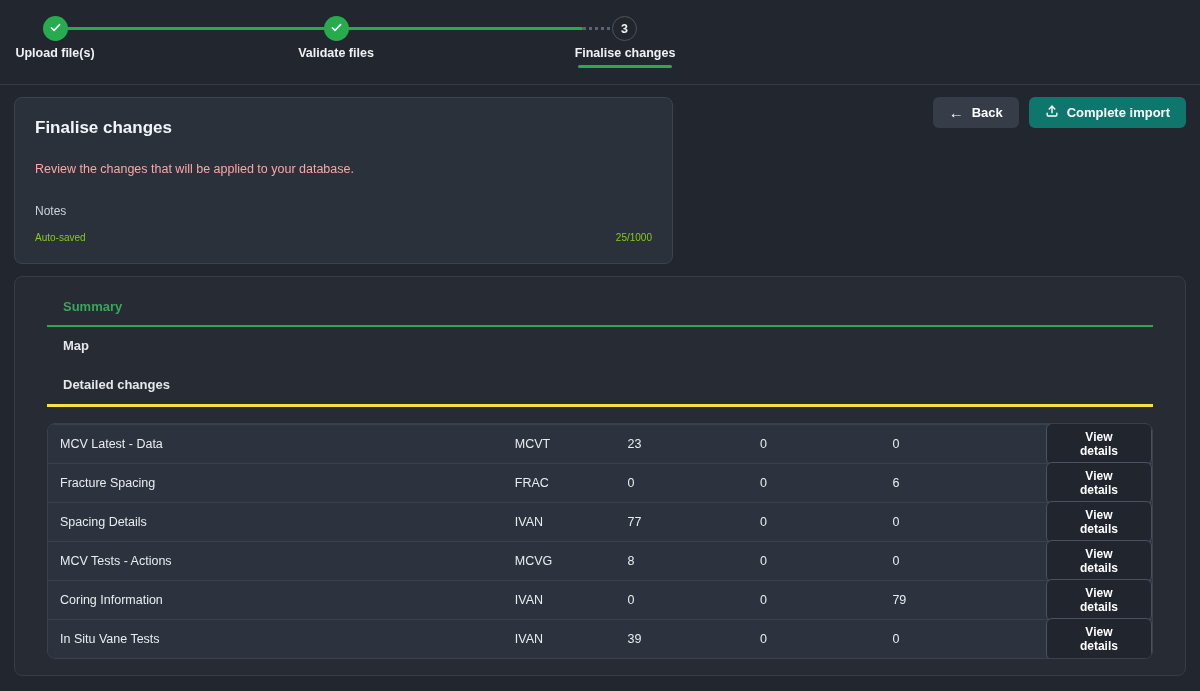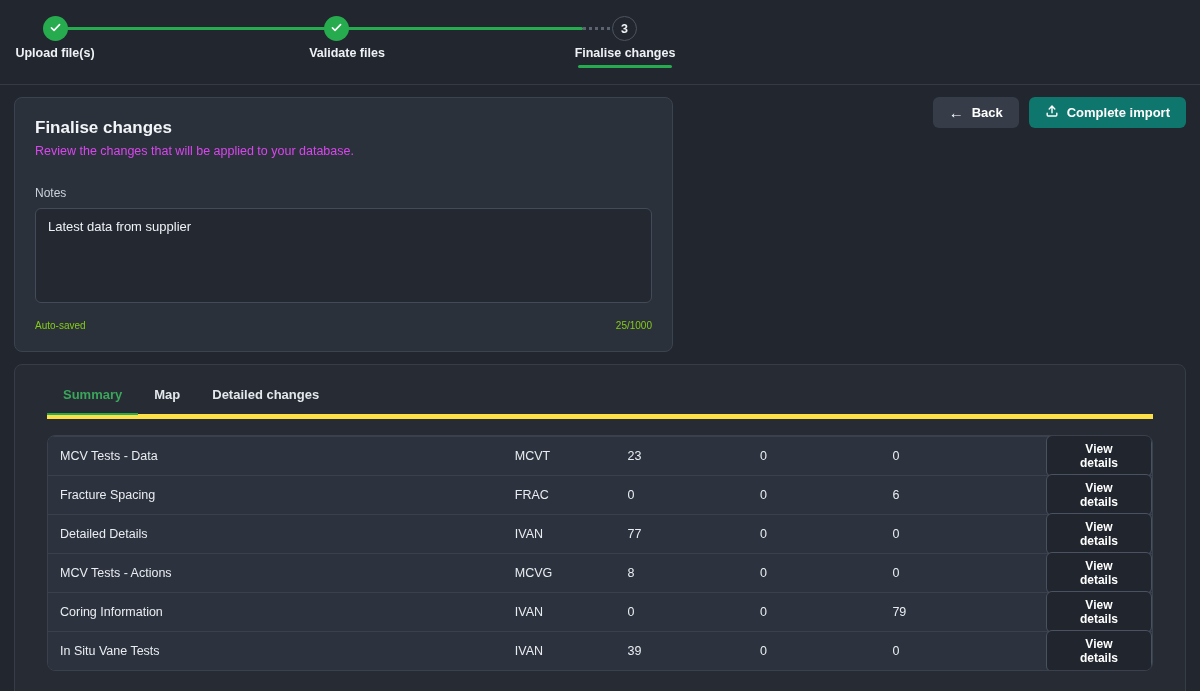--- a/index.html
+++ b/index.html
@@ -49,21 +49,21 @@
 
   
   .main { padding:12px 14px 0 14px; }
   .header-row { display:flex; align-items:flex-start; justify-content:space-between; }
 
   .card {
     width:659px; background:#2b313b; border:1px solid #3c434f;
     border-radius:8px; padding:20px;
   }
   .card-title { font-size:17px; font-weight:700; color:#f2f5f8; }
-  .card-sub { margin-top:6px; font-size:12.5px; color:#d946ef; }
+  .card-sub { margin-top:24px; font-size:12.5px; color:#fca5a5; }
   .notes-label { margin-top:28px; font-size:12px; color:#ccd2d9; }
   .notes-area {
     margin-top:8px; width:100%; height:95px; resize:none;
     background:#232831; border:1px solid #434b59; border-radius:6px;
     padding:10px 12px; color:#eef1f5; font-size:13px;
     font-family:"Liberation Sans", sans-serif; outline:none;
   }
   .card-foot { margin-top:14px; display:flex; justify-content:space-between;
     font-size:10px; color:#84cc16;text-align:right; }
 
@@ -78,21 +78,21 @@
   .btn-back { background:#363d49; }
   .btn-complete { background:#0f766e; }
   .btn svg { width:14px; height:14px; }
   .arrow-glyph { font-size:15px; font-weight:400; line-height:1; }
 
   
   .panel {
     margin-top:12px; background:#262b34; border:1px solid #363d47;
     border-radius:8px; padding:10px 32px 24px 32px; height:400px;
   }
-  .tabs { display:flex; border-bottom:5px solid #fde047; }
+  .tabs { display:flex; border-bottom:3px solid #fde047;flex-direction:column; }
   .tab {
     padding:12px 16px 11px 16px; font-size:13px; font-weight:600;
     color:#e4e8ed; cursor:pointer; border-bottom:2px solid transparent;
     margin-bottom:-1px;
   }
   .tab.active { color:#3aa55b; border-bottom-color:#26ab4e; }
 
   .table {
     margin-top:16px; border:1px solid #3a414c; border-radius:8px;
     overflow:hidden;
@@ -143,34 +143,33 @@
         <svg viewBox="0 0 16 16" fill="none">
             <path d="M3 8.5l3.2 3L13 4.5" stroke="#fff" stroke-width="2" stroke-linecap="round" stroke-linejoin="round"></path>
           </svg>
       </span>
     </div>
     <div class="step-circle current" style="left:612px;">
       <span>3</span>
     </div>
 
     <div class="step-label" style="left:-15px;">Upload file(s)</div>
-    <div class="step-label" style="left:277px;">Validate files</div>
+    <div class="step-label" style="left:266px;">Validate files</div>
     <div class="step-label" style="left:555px;">Finalise changes</div>
     <div class="step-underline"></div>
   </div>
 </div>
 
 <div class="main">
   <div class="header-row">
 
     <div class="card">
       <div class="card-title">Finalise changes</div>
       <div class="card-sub">Review the changes that will be applied to your database.</div>
       <div class="notes-label">Notes</div>
-      <textarea class="notes-area" style="">Latest data from supplier</textarea>
       <div class="card-foot">
         <span>Auto-saved</span>
         <span>25/1000</span>
       </div>
     </div>
 
     <div class="actions-top">
       <button class="btn btn-back">
         <span class="arrow-glyph">←</span>
         <span>Back</span>
@@ -191,21 +190,21 @@
   <div class="panel">
     <div class="tabs">
       <div class="tab active">Summary</div>
       <div class="tab">Map</div>
       <div class="tab">Detailed changes</div>
     </div>
 
     <div class="table">
       <div>
   <div class="trow">
-    <div class="cell c-name bind-name">MCV Tests - Data</div>
+    <div class="cell c-name bind-name">MCV Latest - Data</div>
     <div class="cell c-group bind-group">MCVT</div>
     <div class="cell c-created bind-created">23</div>
     <div class="cell c-updated bind-updated">0</div>
     <div class="cell c-unchanged bind-unchanged">0</div>
     <div class="cell c-actions">
       <button class="view-btn">View details</button>
     </div>
   </div>
 
   <div class="trow">
@@ -213,21 +212,21 @@
     <div class="cell c-group bind-group">FRAC</div>
     <div class="cell c-created bind-created">0</div>
     <div class="cell c-updated bind-updated">0</div>
     <div class="cell c-unchanged bind-unchanged">6</div>
     <div class="cell c-actions">
       <button class="view-btn">View details</button>
     </div>
   </div>
 
   <div class="trow">
-    <div class="cell c-name bind-name">Detailed Details</div>
+    <div class="cell c-name bind-name">Spacing Details</div>
     <div class="cell c-group bind-group">IVAN</div>
     <div class="cell c-created bind-created">77</div>
     <div class="cell c-updated bind-updated">0</div>
     <div class="cell c-unchanged bind-unchanged">0</div>
     <div class="cell c-actions">
       <button class="view-btn">View details</button>
     </div>
   </div>
 
   <div class="trow">

